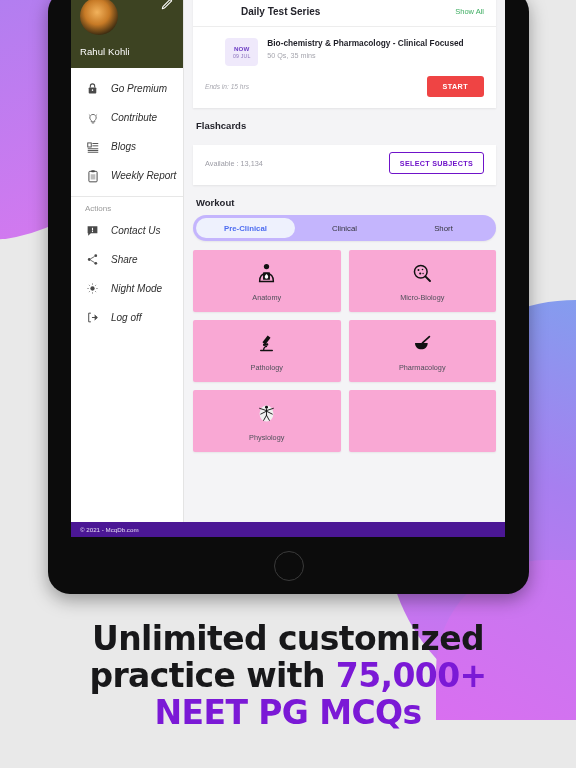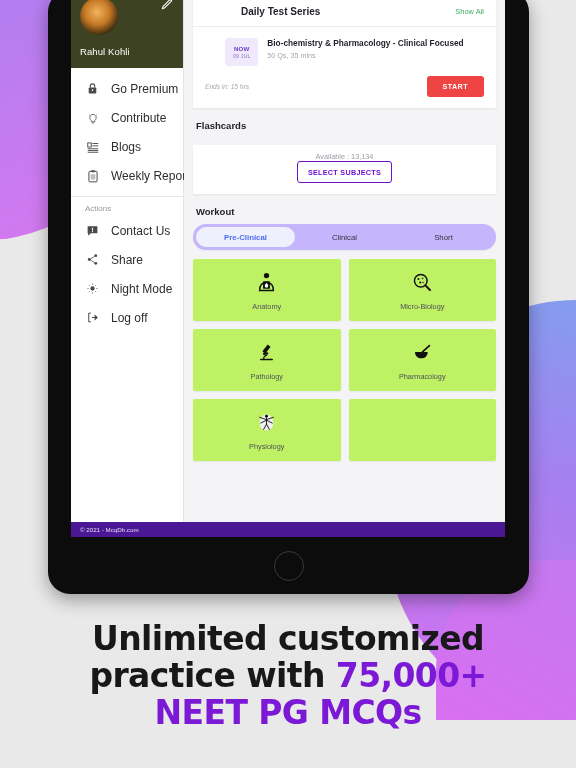--- a/index.html
+++ b/index.html
@@ -101,23 +101,24 @@
     padding:7px 0 7px 14px;
     gap:11px;
     cursor:pointer;
   }
   .nav-icon {
     width:15px; height:15px;
     flex-shrink:0;
     display:flex; align-items:center; justify-content:center;
   }
   .nav-label {
-    font-size:12px;
+    font-size:10px;
     color:#2e2e2e;
     white-space:nowrap;
+    font-style:italic;
   }
   .section-label {
     font-size:8px;
     color:#9a9a9a;
     padding:7px 0 3px 14px;
   }
 
   
   #main {
     flex:1;
@@ -191,21 +192,20 @@
   .flash-row {
     display:flex; align-items:center; justify-content:space-between;
     padding:9px 12px;
   }
   .cards-due-label { font-size:7.4px; color:#7a4fc0; font-weight:bold; }
   .cards-due-val { font-size:7.4px; color:#a3a3ac; }
   .practice-title { font-size:9.3px; color:#23232b; padding:11px 12px 0 12px; }
   .practice-row {
     display:flex; align-items:center; justify-content:space-between;
     padding:7px 12px 11px 12px;
-    flex-direction:column;
   }
   .available-txt { font-size:7.3px; color:#9d9da6; }
 
   
   #tabs {
     display:flex;
     background:#c4b5fd;
     margin:0 9px;
     border-radius:15px;
     padding:3px;
@@ -222,21 +222,21 @@
   }
   .tab.active { background:#eef1fd; color:#4d6cf0; font-weight:bold; }
 
   #subject-grid {
     display:grid;
     grid-template-columns:1fr 1fr;
     gap:8px;
     margin:9px 9px 0 9px;
   }
   .subject-card {
-    background:#bef264;
+    background:#f9a8d4;
     border-radius:2px;
     height:62px;
     display:flex; flex-direction:column;
     align-items:center; justify-content:center;
     box-shadow:0 1px 2px rgba(0,0,0,.06);
     cursor:pointer;
   }
   .subject-icon { height:26px; display:flex; align-items:center; justify-content:center; }
   .subject-label { font-size:7.3px; color:#50505a; margin-top:7px; }
 

